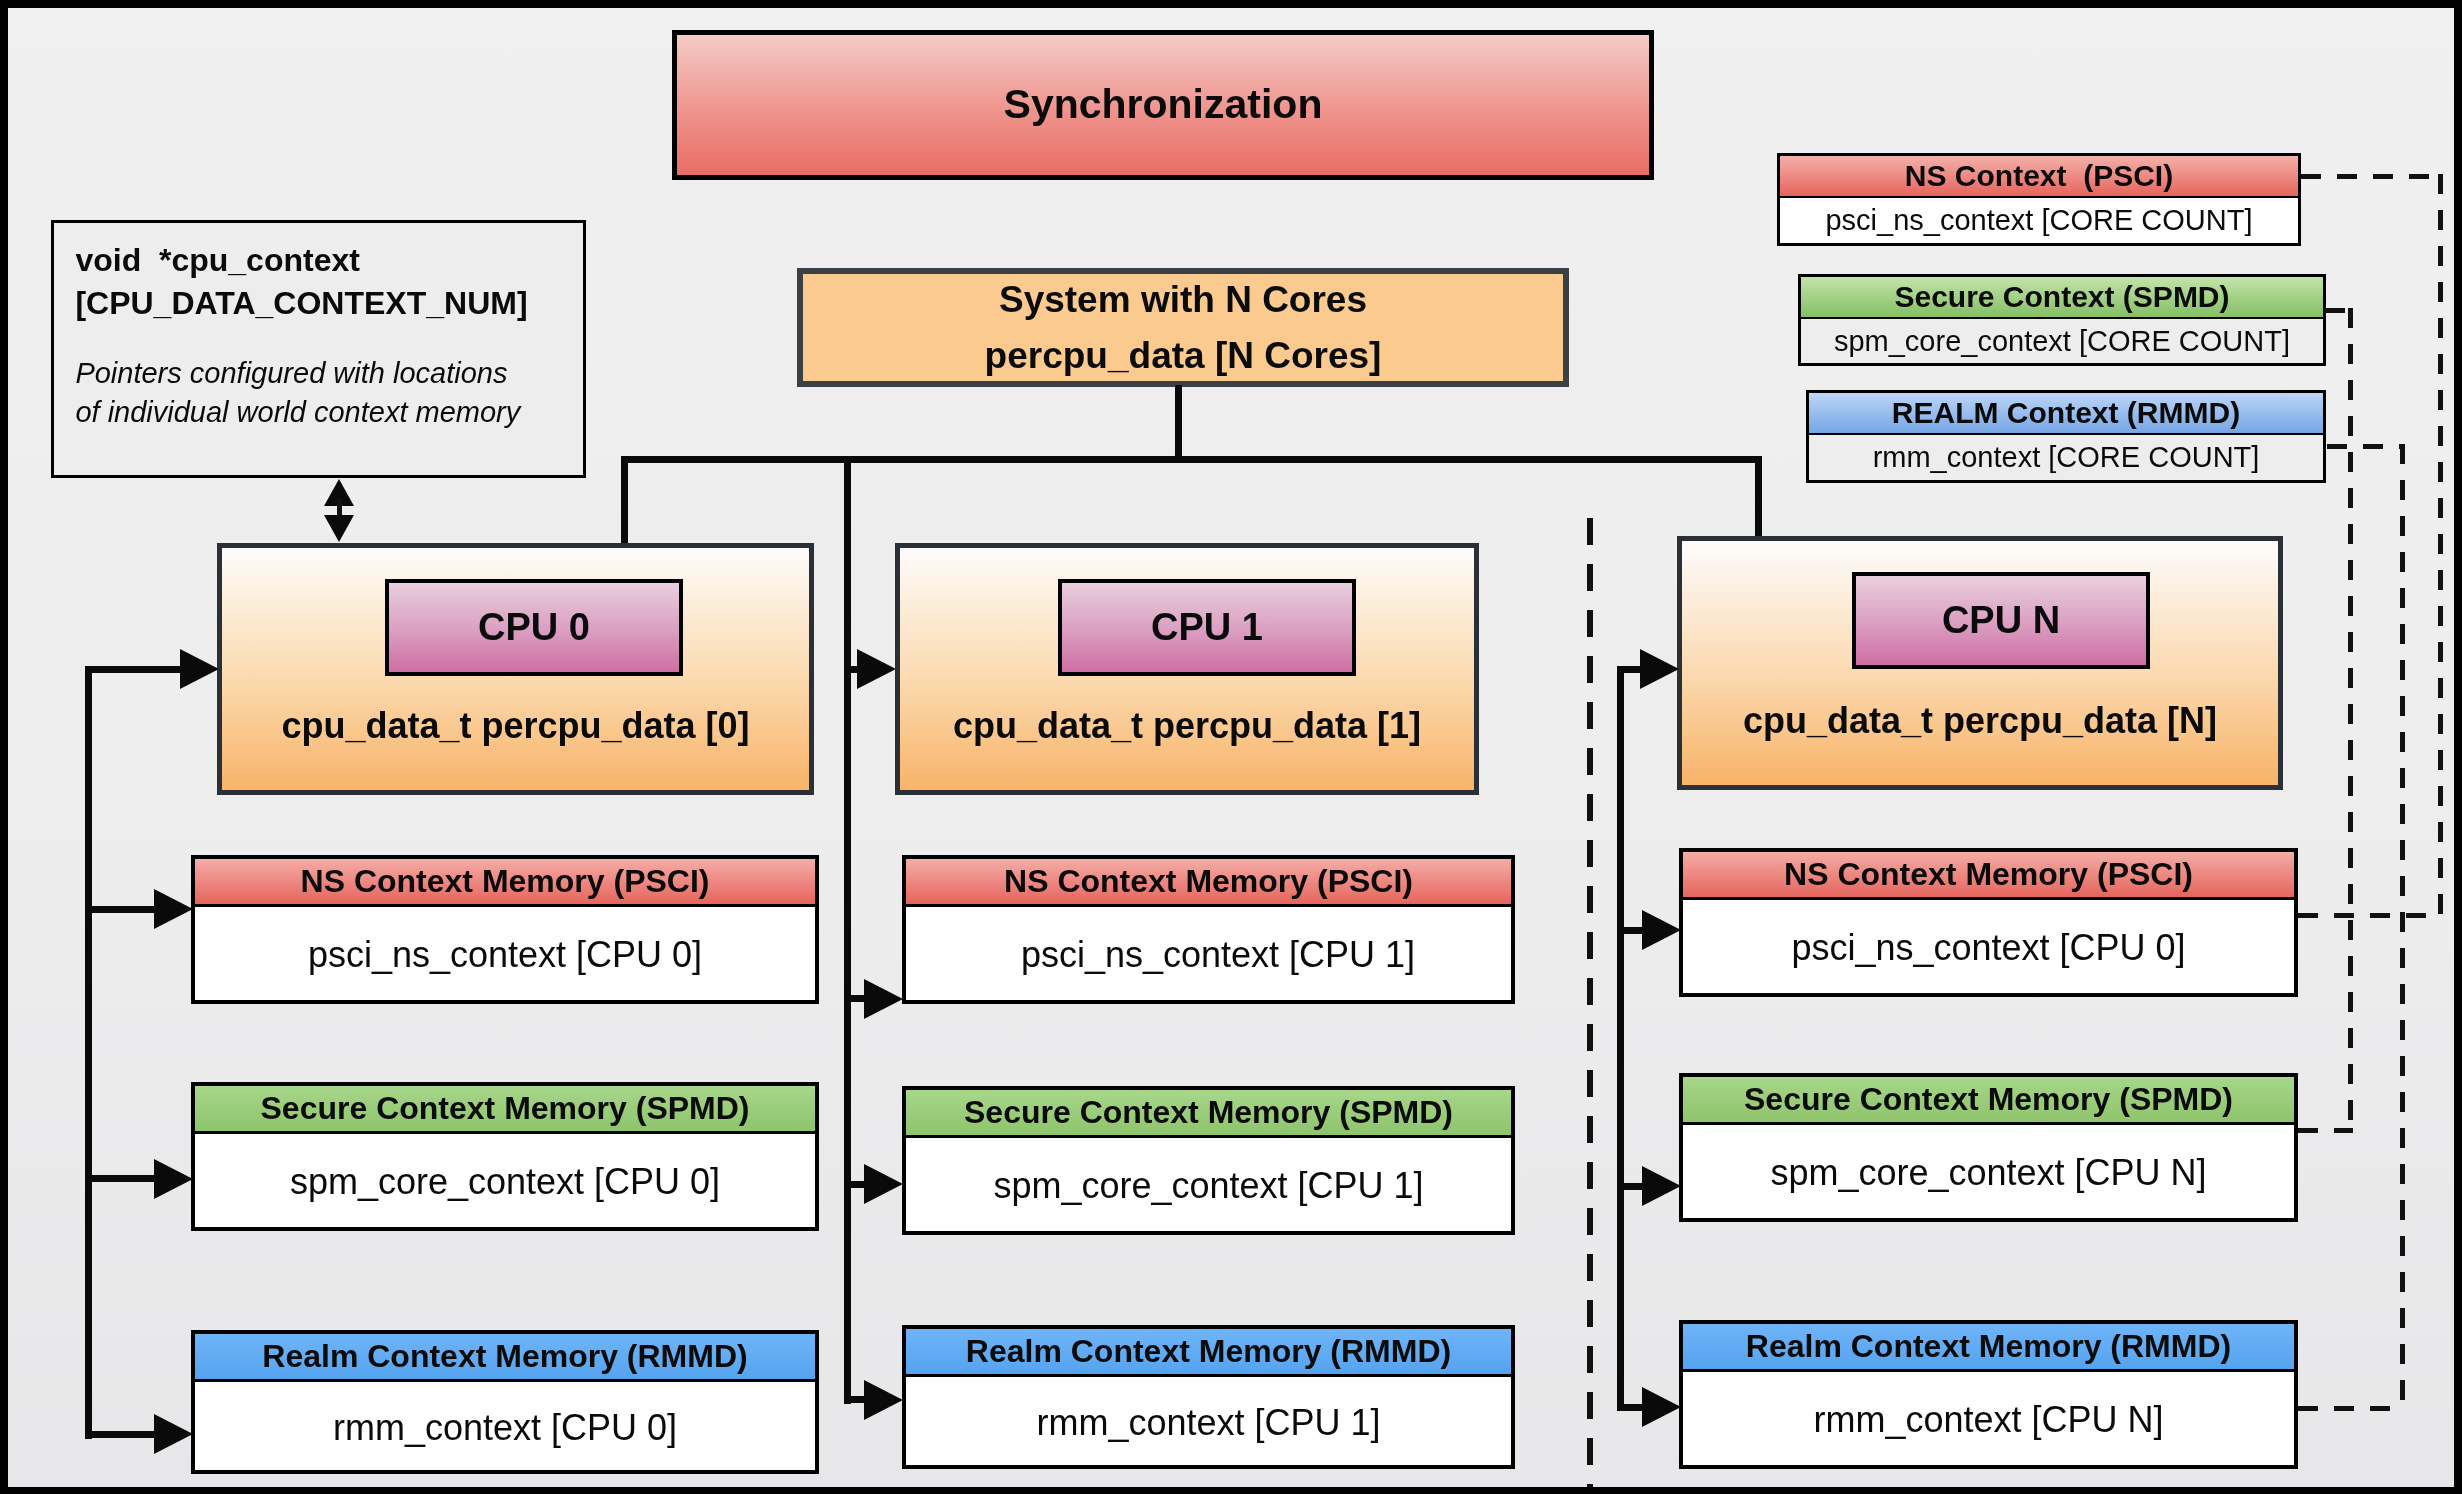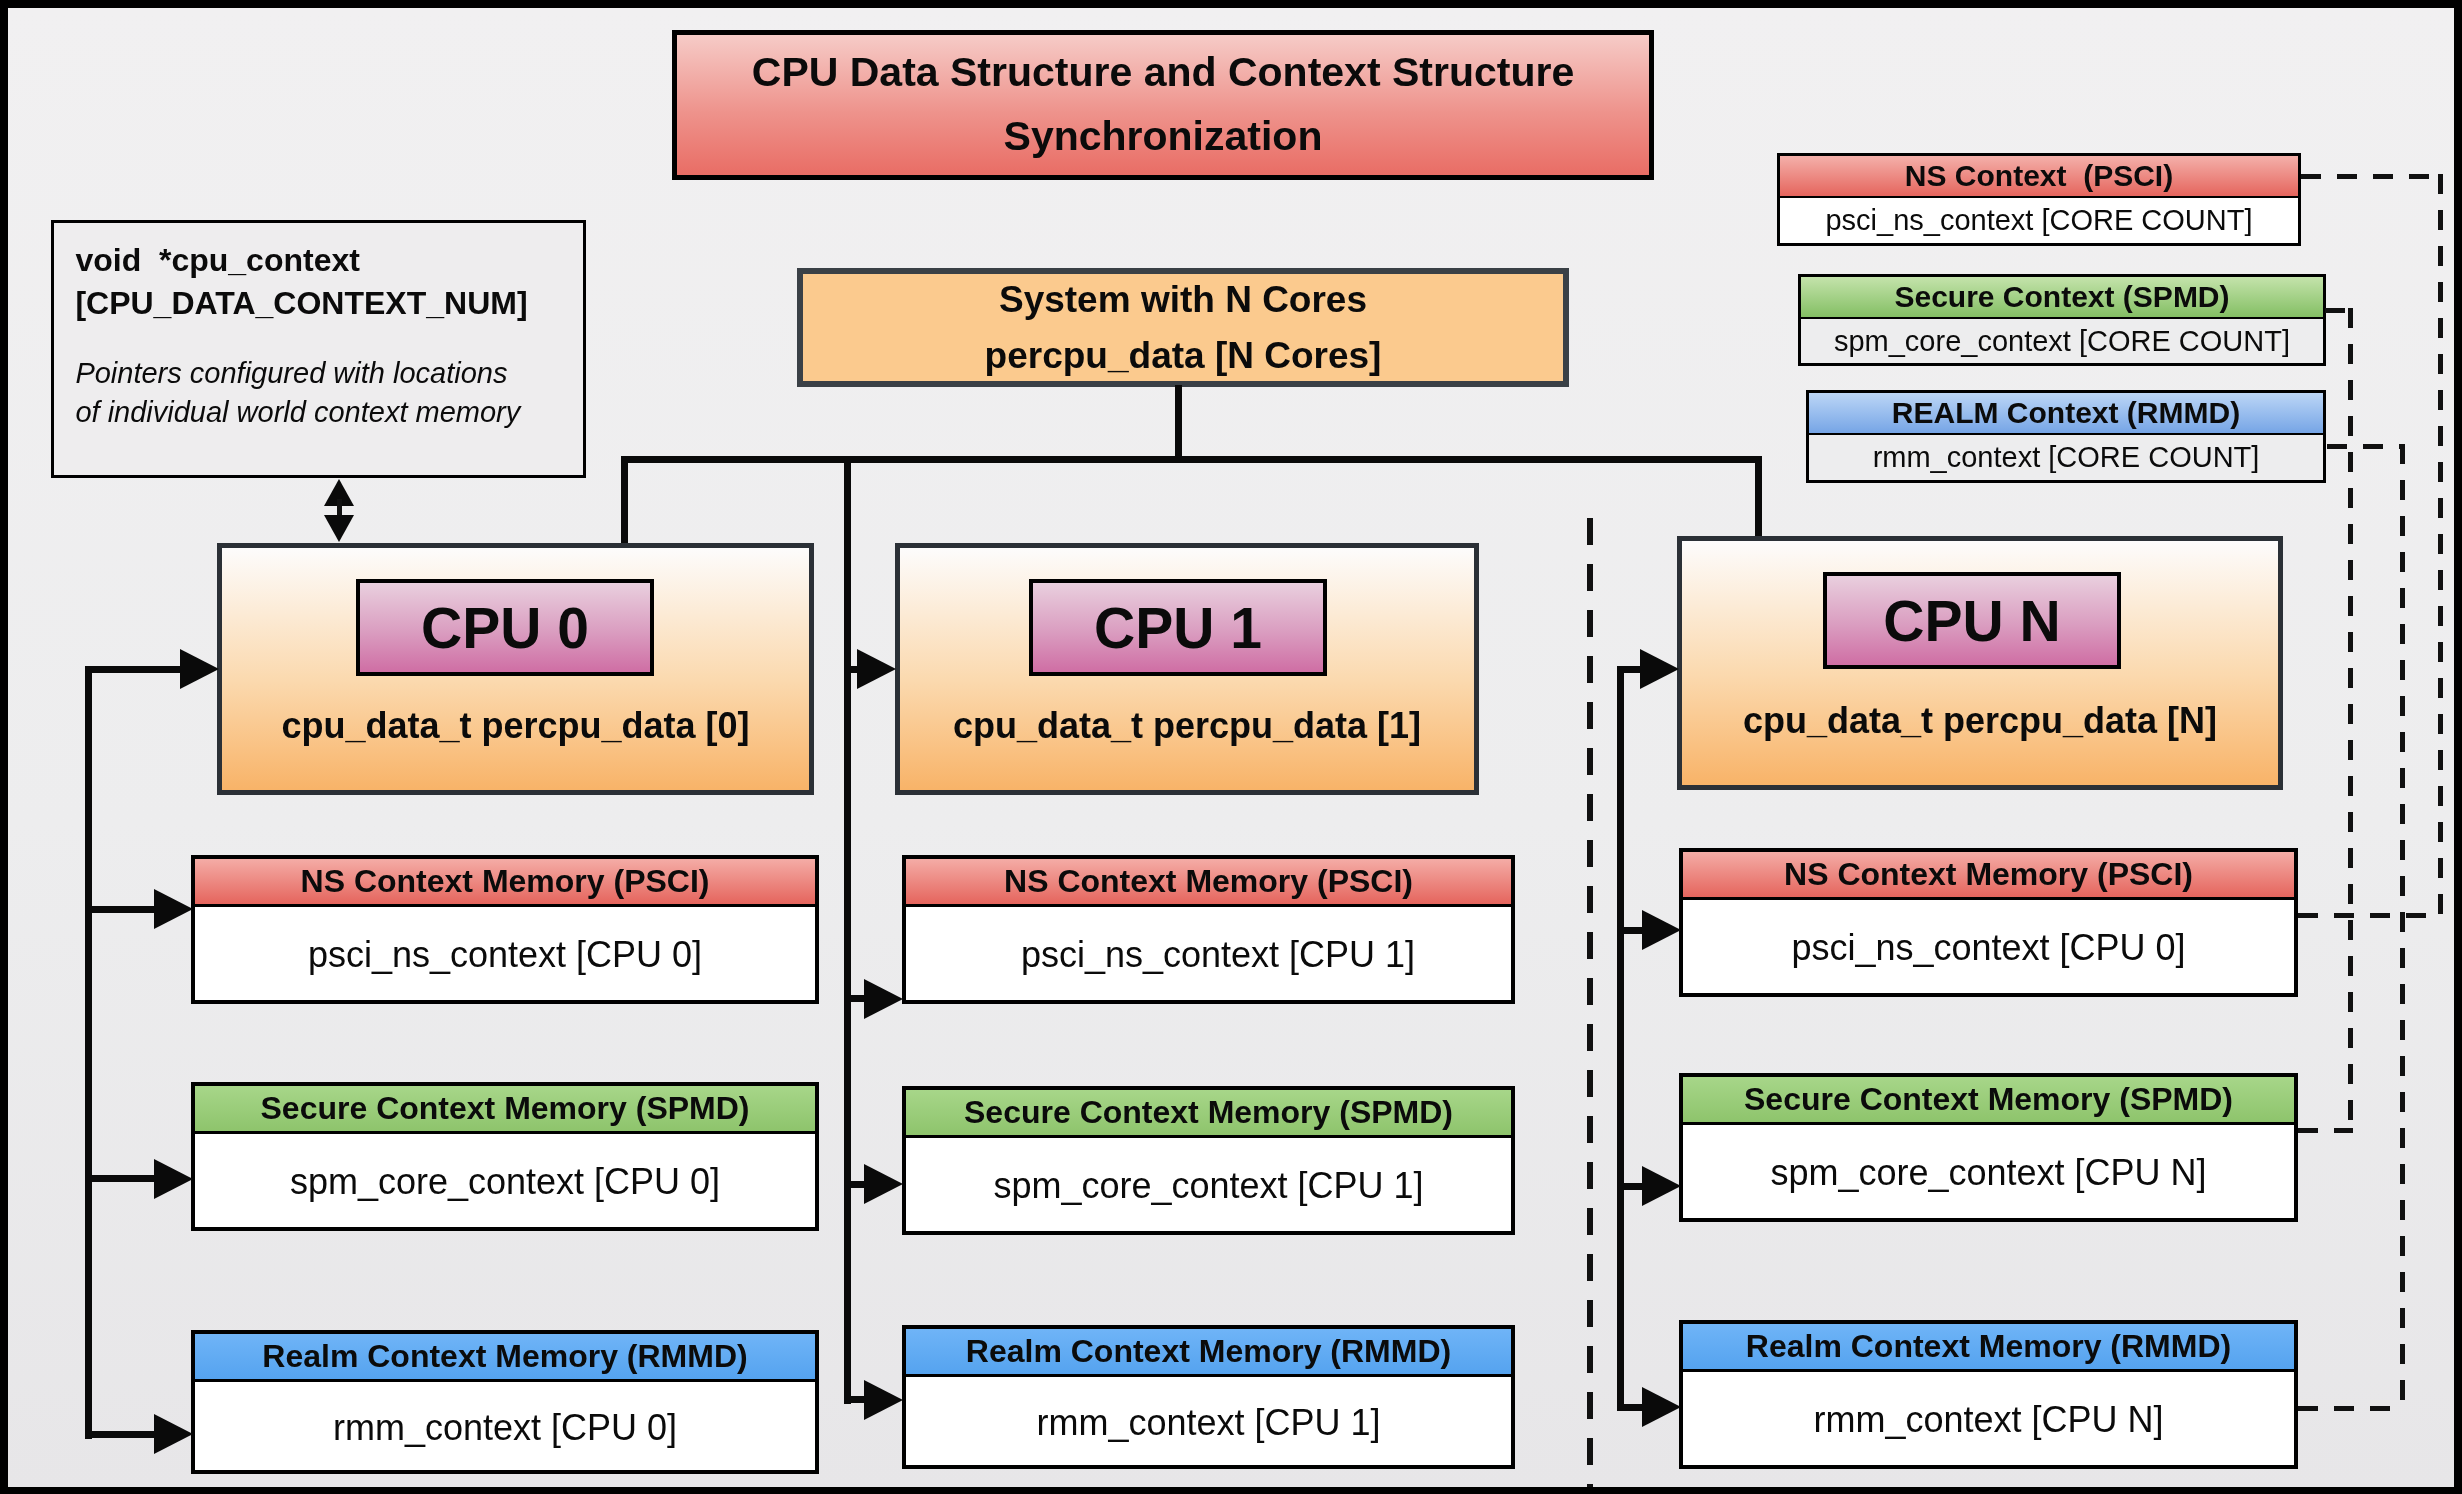--- a/index.html
+++ b/index.html
@@ -25,21 +25,21 @@
 
   .legend{border:3.6px solid #000;}
   .legend .hd{border-bottom:2.7px solid #000;font-weight:bold;font-size:30px;height:40px;}
   .legend .bd{font-size:29px;}
   .hd-red{background:linear-gradient(180deg,#f4b0aa 0%,#e5655d 100%);}
   .hd-green{background:linear-gradient(180deg,#c4e3ab 0%,#84bf64 100%);}
   .hd-blue-lt{background:linear-gradient(180deg,#bcd6f6 0%,#76a5e6 100%);}
 
   .cpu-box{border:5.3px solid #2b3036;background:linear-gradient(180deg,#fdfcfc 0%,#fbd9ae 55%,#f8b368 100%);}
   .cpu-label{border:4.5px solid #000;background:linear-gradient(180deg,#e9cfde 0%,#da9dc0 55%,#cf6ea4 100%);
-    font-weight:bold;font-size:57px;}
+    font-weight:bold;font-size:38px;margin-left:29px;}
   .cpu-caption{font-weight:bold;font-size:36px;}
 
   .ctx-box{border:4.5px solid #000;background:#fff;}
   .ctx-hd{border-bottom:3.6px solid #000;font-weight:bold;font-size:32px;height:45px;}
   .ctx-hd-red{background:linear-gradient(180deg,#f4aca6 0%,#e5655d 100%);}
   .ctx-hd-green{background:linear-gradient(180deg,#a7d689 0%,#8ec46c 100%);}
   .ctx-hd-blue{background:linear-gradient(180deg,#6fb4f7 0%,#55a3ef 100%);}
   .ctx-bd{font-size:36px;}
 
   
@@ -52,21 +52,20 @@
   .arr-up{width:0;height:0;border-bottom:27px solid #0a0a0a;border-left:15px solid transparent;border-right:15px solid transparent;}
   .arr-dn{width:0;height:0;border-top:27px solid #0a0a0a;border-left:15px solid transparent;border-right:15px solid transparent;}
   .note-it{font-style:italic;font-size:29px;font-weight:normal;}
 </style>
 </head>
 <body>
 
 <div id="canvas">
 
   <div class="abs title-box center col" style="left:664px;top:22px;width:982px;height:150px;">
-    <div>CPU Data Structure and Context Structure</div>
     <div>Synchronization</div>
   </div>
 
   <div class="abs struct-box" style="left:43px;top:212px;width:535px;height:258px;">
     <div class="struct-body">
       <div style="font-weight:bold;" class="pre">void  *cpu_context</div>
       <div style="font-weight:bold;">[CPU_DATA_CONTEXT_NUM]</div>
       <div style="height:28.5px;"></div>
       <div class="note-it">Pointers configured with locations</div>
       <div class="note-it">of individual world context memory</div>

